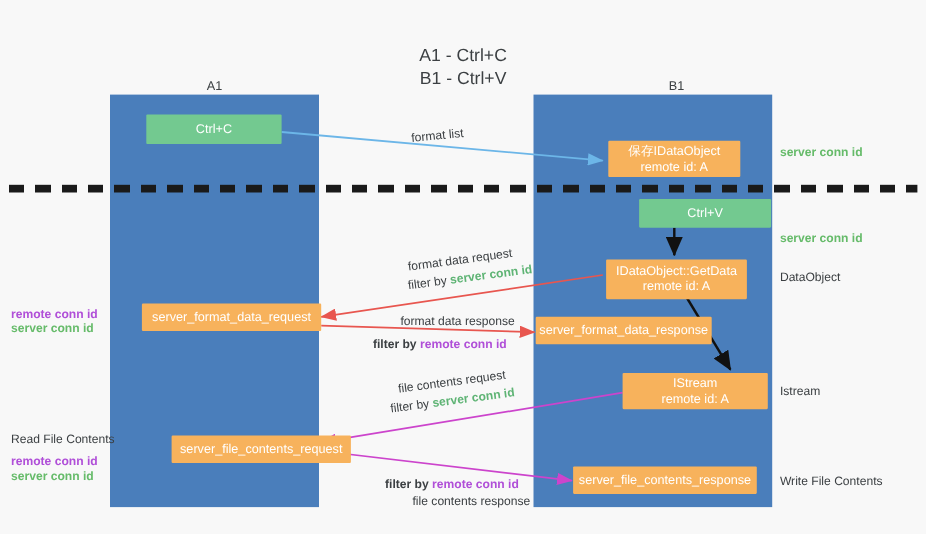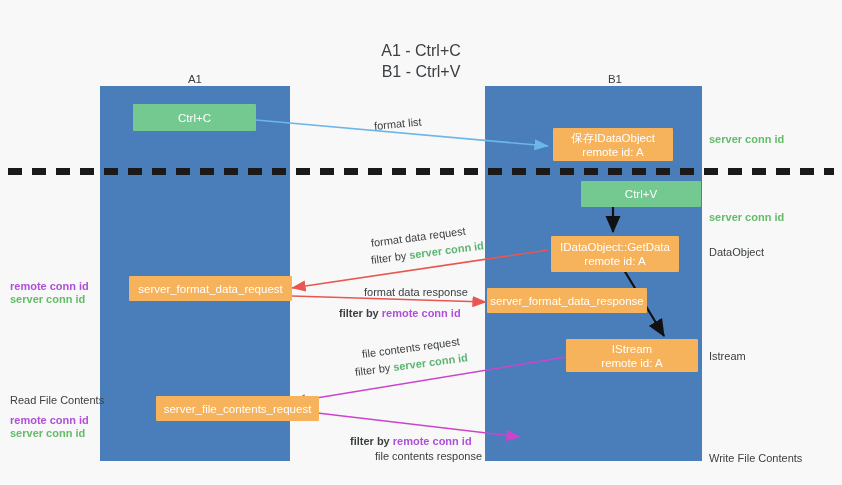--- a/index.html
+++ b/index.html
@@ -156,20 +156,21 @@
 
   <div class="node orange" style="left:487px; top:288px; width:160px; height:25px;">server_format_data_response</div>
 
   <div class="node orange" style="left:129px; top:276px; width:163px; height:25px;">server_format_data_request</div>
 
   <div class="node orange" style="left:566px; top:339px; width:132px; height:33px;">IStream
 remote id: A</div>
 
   <div class="node orange" style="left:129px; top:396px; width:163px; height:25px;margin-left:27px;">server_file_contents_request</div>
 
+  <div class="node orange" style="left:521px; top:424px; width:167px; height:25px;">server_file_contents_response</div>
 
   <div class="lbl rot-up2" style="left:374px; top:119px;">format list</div>
 
   <div class="lbl rot-up" style="left:371px; top:236px;">format data request</div>
   <div class="lbl rot-up" style="left:371px; top:253px;">
     <span>filter by</span>
     <span class="green-txt">server conn id</span>
   </div>
 
   <div class="lbl" style="left:364px; top:285px;">format data response</div>
@@ -187,21 +188,21 @@
   <div class="lbl" style="left:375px; top:401px;margin-top:48px;">file contents response</div>
   <div class="lbl bold" style="left:350px; top:434px;">
     <span>filter by</span>
     <span class="purple-txt">remote conn id</span>
   </div>
 
   <div class="lbl annot-green" style="left:709px; top:132px;">server conn id</div>
   <div class="lbl annot-green" style="left:709px; top:210px;">server conn id</div>
   <div class="lbl" style="left:709px; top:245px;">DataObject</div>
   <div class="lbl" style="left:709px; top:349px;">Istream</div>
-  <div class="lbl" style="left:709px; top:431px;margin-top:20px;">Write File Contents</div>
+  <div class="lbl" style="left:709px; top:431px;">Write File Contents</div>
 
   <div class="lbl annot-purple" style="left:10px; top:279px;">remote conn id</div>
   <div class="lbl annot-green" style="left:10px; top:292px;">server conn id</div>
 
   <div class="lbl" style="left:10px; top:393px;">Read File Contents</div>
   <div class="lbl annot-purple" style="left:10px; top:413px;">remote conn id</div>
   <div class="lbl annot-green" style="left:10px; top:426px;">server conn id</div>
 
 </div>
 

